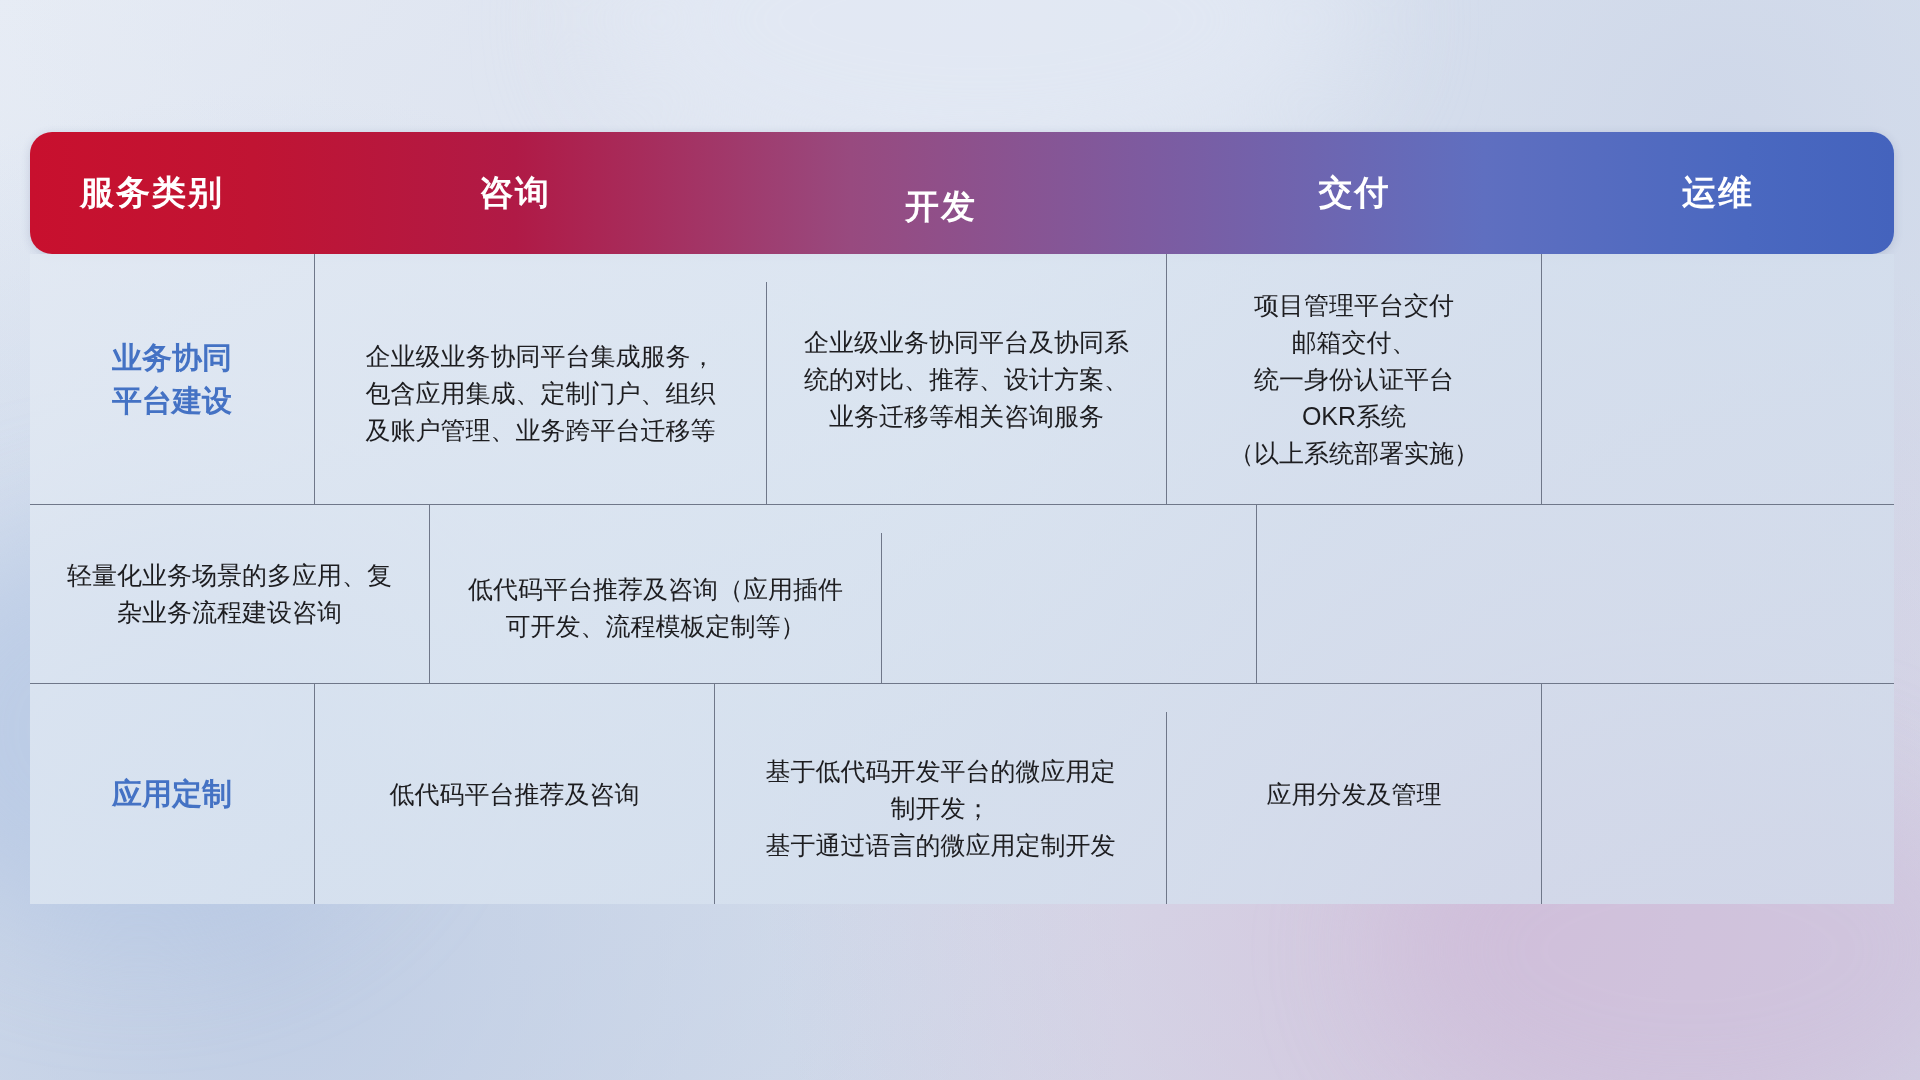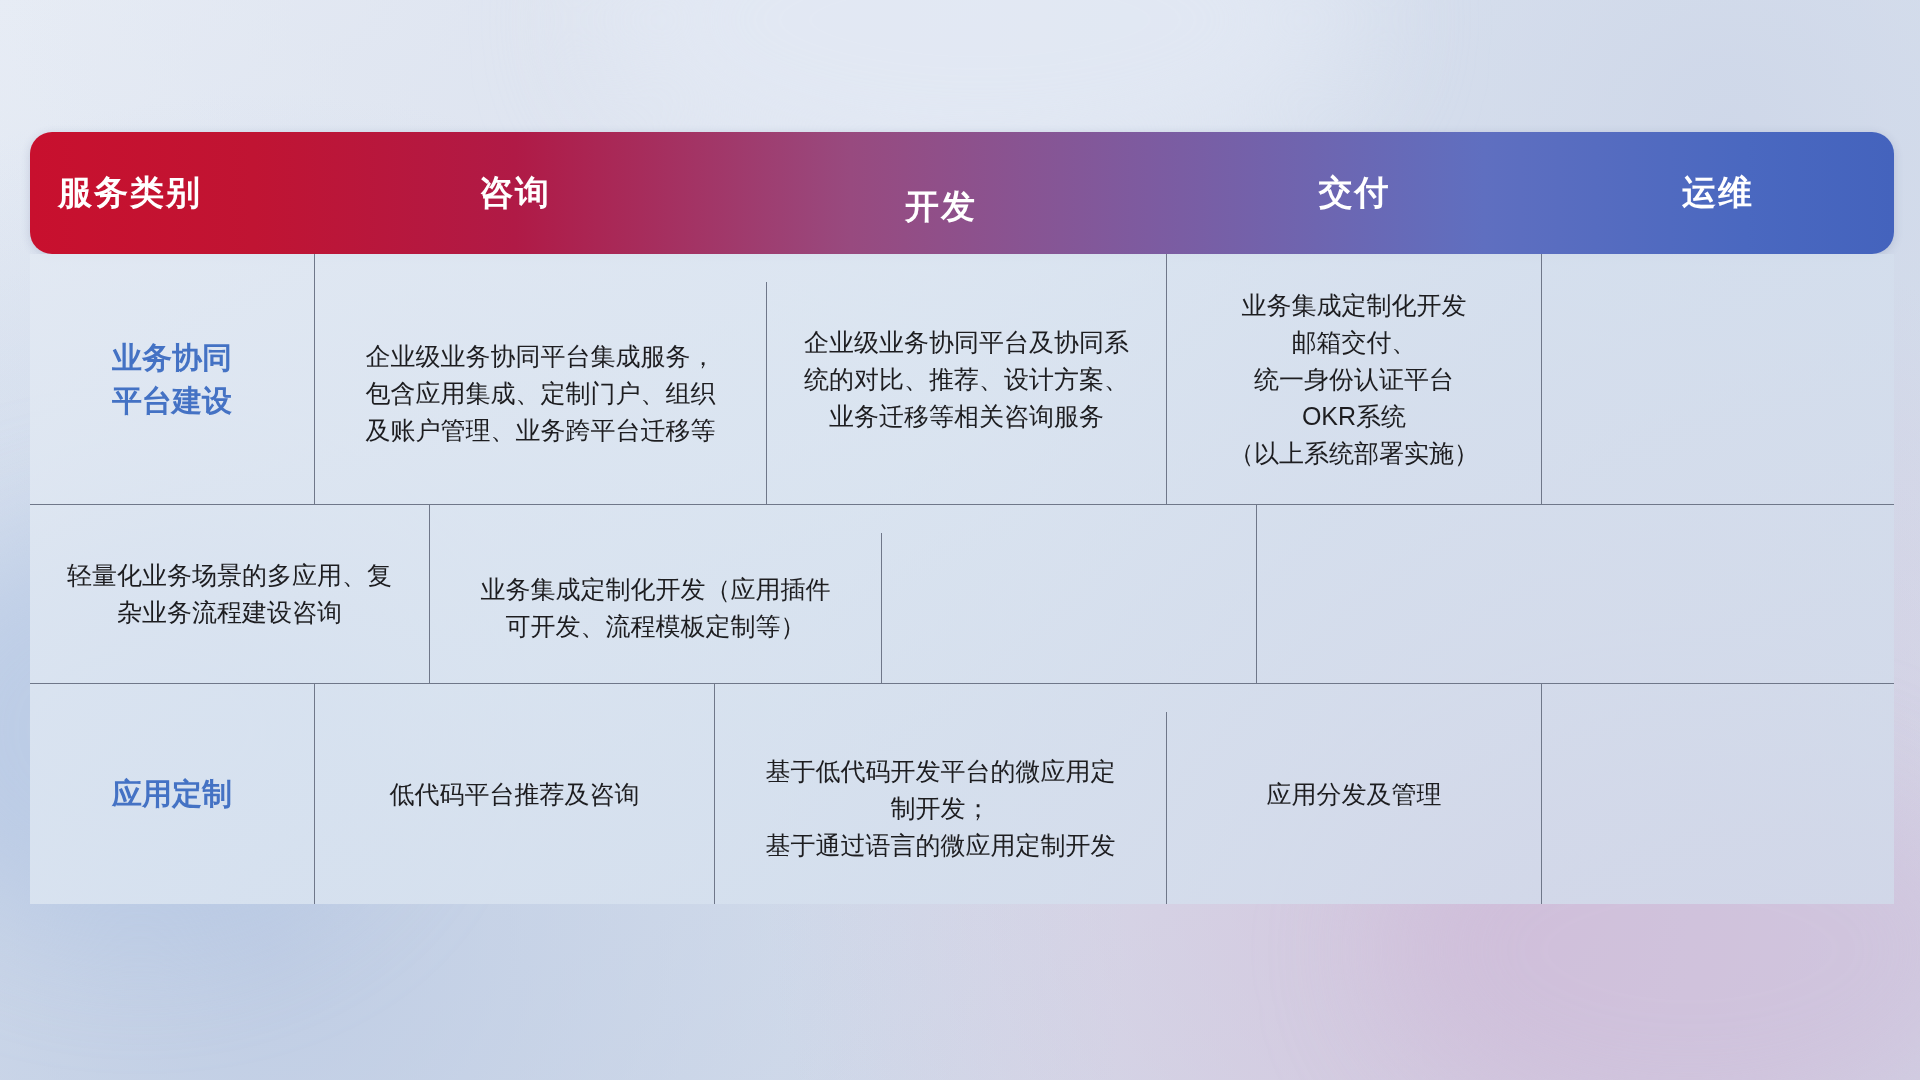--- a/index.html
+++ b/index.html
@@ -58,21 +58,21 @@
     font-size: 34px;
     font-weight: bold;
     letter-spacing: 2px;
   }
   .col-0 { width: 285px; flex: none; }
   .col-1 { width: 400px; flex: none; }
   .col-2 { width: 452px; flex: none; margin-top: 28px; }
   .col-3 { width: 375px; flex: none; }
   .col-4 { width: 352px; flex: none; text-align: center; }
 
-  .header-cell.col-0 { justify-content: flex-start; padding-left: 28px; box-sizing: border-box; text-align: right; }
+  .header-cell.col-0 { justify-content: flex-start; padding-left: 50px; box-sizing: border-box; text-align: right; }
 
   
   .body-area {
     position: relative;
     background: linear-gradient(140deg,
         rgba(226,233,243,0.85) 0%,
         rgba(219,229,241,0.85) 35%,
         rgba(213,224,238,0.85) 60%,
         rgba(209,218,234,0.85) 100%);
     border-bottom: 0;
@@ -143,31 +143,31 @@
 
       <div class="data-row row-h1">
         <div class="cell cat-cell col-0 divider-right">业务协同
 平台建设</div>
         <div class="cell col-2 divider-right">企业级业务协同平台集成服务，
 包含应用集成、定制门户、组织
 及账户管理、业务跨平台迁移等</div>
         <div class="cell col-1 divider-right">企业级业务协同平台及协同系
 统的对比、推荐、设计方案、
 业务迁移等相关咨询服务</div>
-        <div class="cell col-3 divider-right">业务集成定制化开发
+        <div class="cell col-3 divider-right">项目管理平台交付
 邮箱交付、
 统一身份认证平台
 OKR系统
 （以上系统部署实施）</div>
       </div>
 
       <div class="data-row row-h2">
         <div class="cell col-1 divider-right">轻量化业务场景的多应用、复
 杂业务流程建设咨询</div>
-        <div class="cell col-2 divider-right">业务集成定制化开发（应用插件
+        <div class="cell col-2 divider-right">低代码平台推荐及咨询（应用插件
 可开发、流程模板定制等）</div>
         <div class="cell col-3 divider-right"></div>
         <div class="cell col-4"></div>
       </div>
 
       <div class="data-row row-h3">
         <div class="cell cat-cell col-0 divider-right">应用定制</div>
         <div class="cell col-1 divider-right">低代码平台推荐及咨询</div>
         <div class="cell col-2 divider-right">基于低代码开发平台的微应用定
 制开发；

